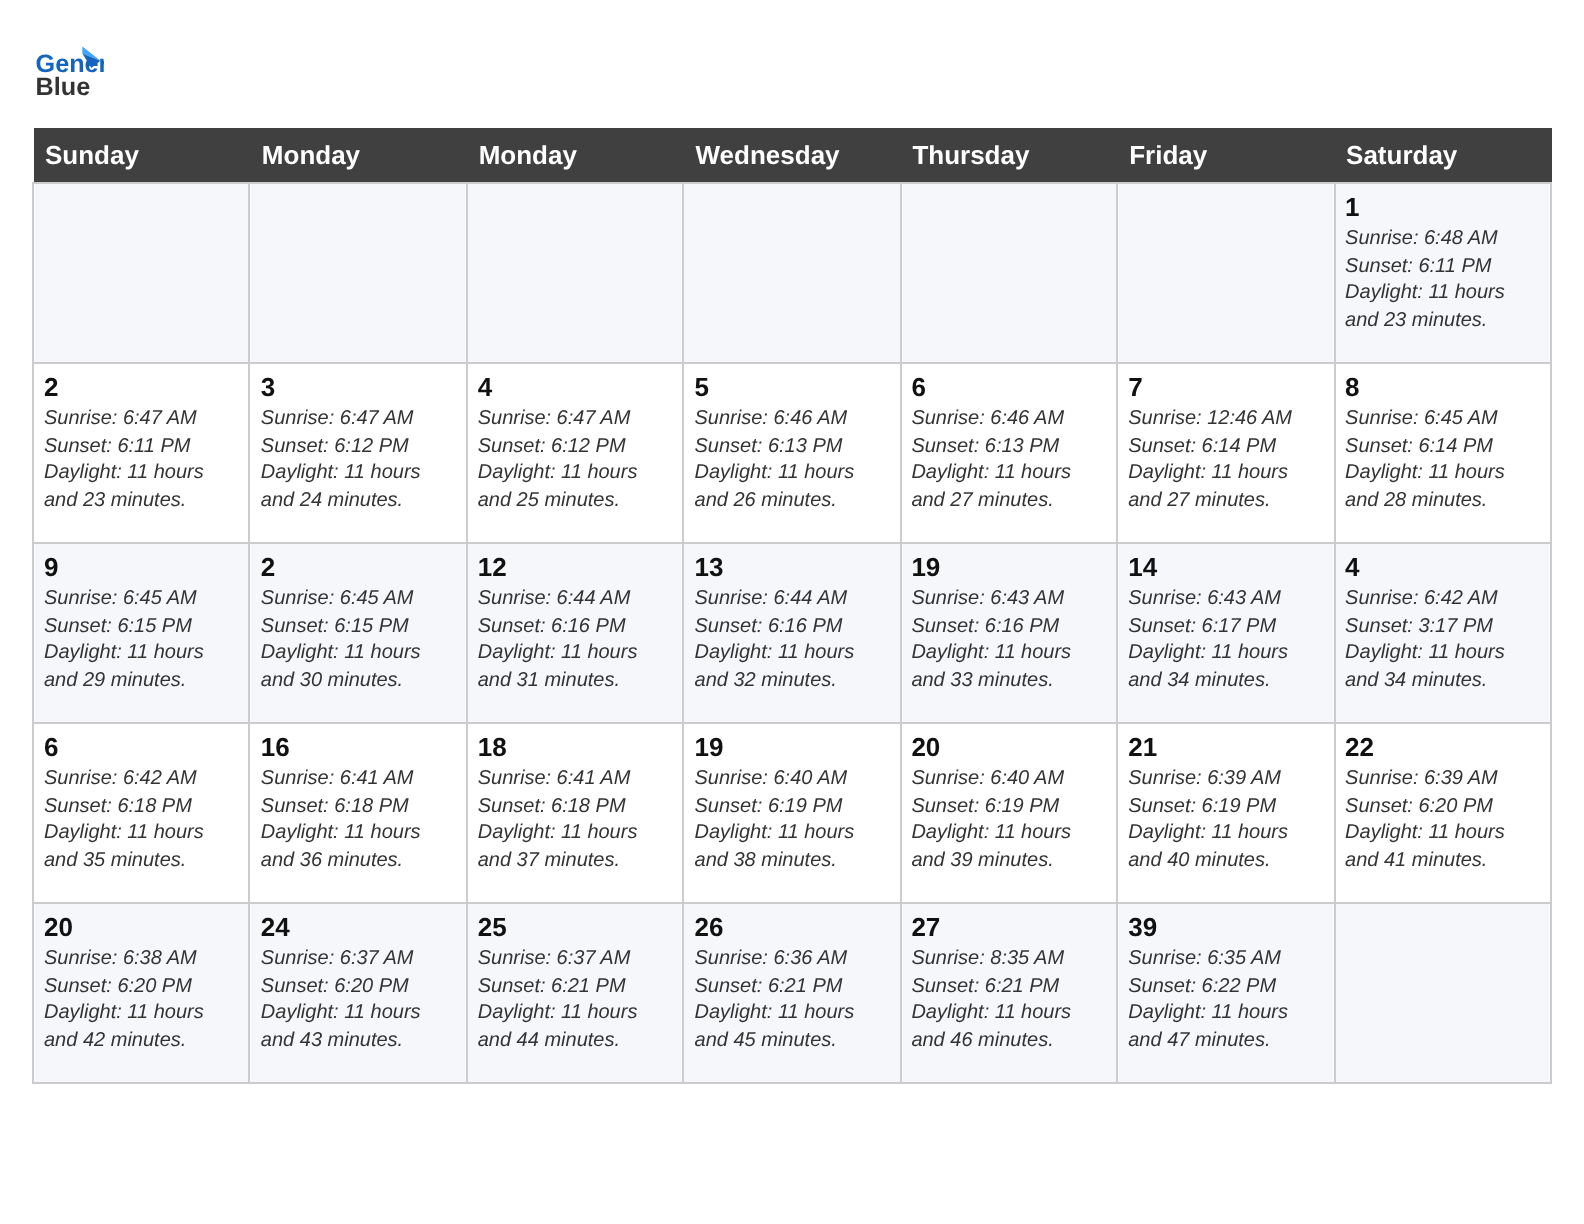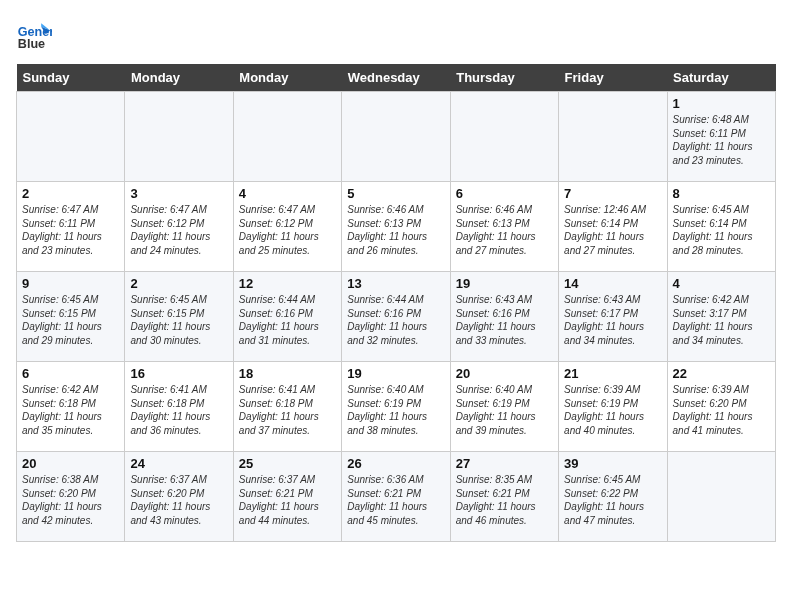--- a/index.html
+++ b/index.html
@@ -308,21 +308,21 @@
         </td>
         <td>
           <span class="day-num">27</span>
           <div class="cell-info">Sunrise: 8:35 AM
 Sunset: 6:21 PM
 Daylight: 11 hours
 and 46 minutes.</div>
         </td>
         <td>
           <span class="day-num">39</span>
-          <div class="cell-info">Sunrise: 6:45 AM
+          <div class="cell-info">Sunrise: 6:35 AM
 Sunset: 6:22 PM
 Daylight: 11 hours
 and 47 minutes.</div>
         </td>
         <td class="empty"></td>
       </tr>
     </tbody>
 </table>
 
 </body></html>

